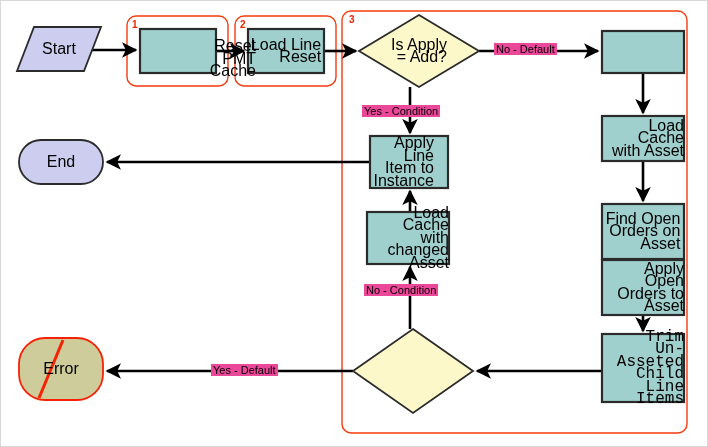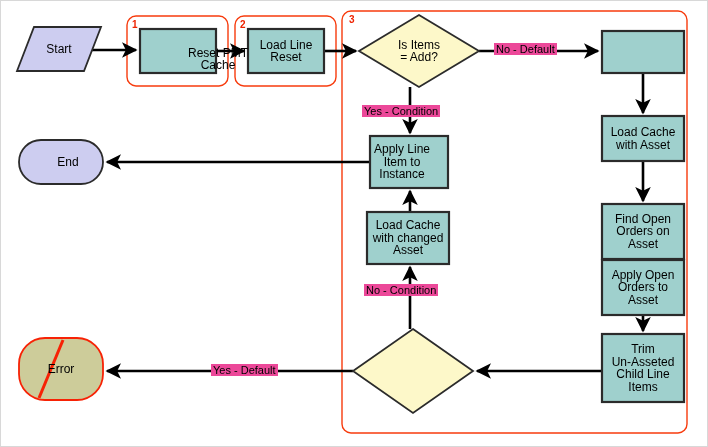--- a/index.html
+++ b/index.html
@@ -25,23 +25,23 @@
     left: 0;
     top: 0;
     width: 708px;
     height: 447px;
   }
   .node-label {
     position: absolute;
     display: flex;
     align-items: center;
     justify-content: center;
-    text-align: center;
-    font-family: "Liberation Sans", sans-serif;
-    font-size: 12px;
+    text-align: right;
+    font-family: "Liberation Sans", sans-serif;
+    font-size: 16px;
     line-height: 12.5px;
     color: #000000;
     pointer-events: none;
     white-space: pre-line;
     z-index: 5;
   }
   .edge-label {
     position: absolute;
     font-family: "Liberation Sans", sans-serif;
     font-size: 11px;
@@ -172,50 +172,50 @@
   </svg>
 
   <div class="node-label" style="left:16px; top:26px; width:84px; height:44px;">Start</div>
 
   <div class="node-label" style="left:139px; top:28px; width:76px; height:60px;padding-left:40px;">Reset PMT
 Cache</div>
 
   <div class="node-label" style="left:247px; top:28px; width:76px; height:44px;">Load Line
 Reset</div>
 
-  <div class="node-label" style="left:368px; top:14px; width:100px; height:72px;">Is Items
+  <div class="node-label" style="left:368px; top:14px; width:100px; height:72px;">Is Apply
 = Add?</div>
 
 
   <div class="node-label" style="left:601px; top:115px; width:82px; height:45px;">Load Cache
 with Asset</div>
 
   <div class="node-label" style="left:601px; top:203px; width:82px; height:55px;">Find Open
 Orders on
 Asset</div>
 
   <div class="node-label" style="left:601px; top:259px; width:82px; height:55px;">Apply Open
 Orders to
 Asset</div>
 
-  <div class="node-label" style="left:601px; top:333px; width:82px; height:68px;">Trim
+  <div class="node-label" style="left:601px; top:333px; width:82px; height:68px;font-family:Liberation Mono, monospace;">Trim
 Un-Asseted
 Child Line
 Items</div>
 
   <div class="node-label" style="left:369px; top:135px; width:64px; height:52px;">Apply Line
 Item to
 Instance</div>
 
   <div class="node-label" style="left:366px; top:211px; width:82px; height:52px;">Load Cache
 with changed
 Asset</div>
 
 
-  <div class="node-label" style="left:18px; top:139px; width:84px; height:44px;padding-left:7px;">End</div>
+  <div class="node-label" style="left:18px; top:139px; width:84px; height:44px;">End</div>
 
   <div class="node-label" style="left:18px; top:337px; width:84px; height:62px;">Error</div>
 
   <div class="edge-label" style="left:493px; top:42px;">No - Default</div>
 
   <div class="edge-label" style="left:361px; top:104px;">Yes - Condition</div>
 
   <div class="edge-label" style="left:210px; top:363px;">Yes - Default</div>
 
   <div class="edge-label" style="left:363px; top:283px;">No - Condition</div>

